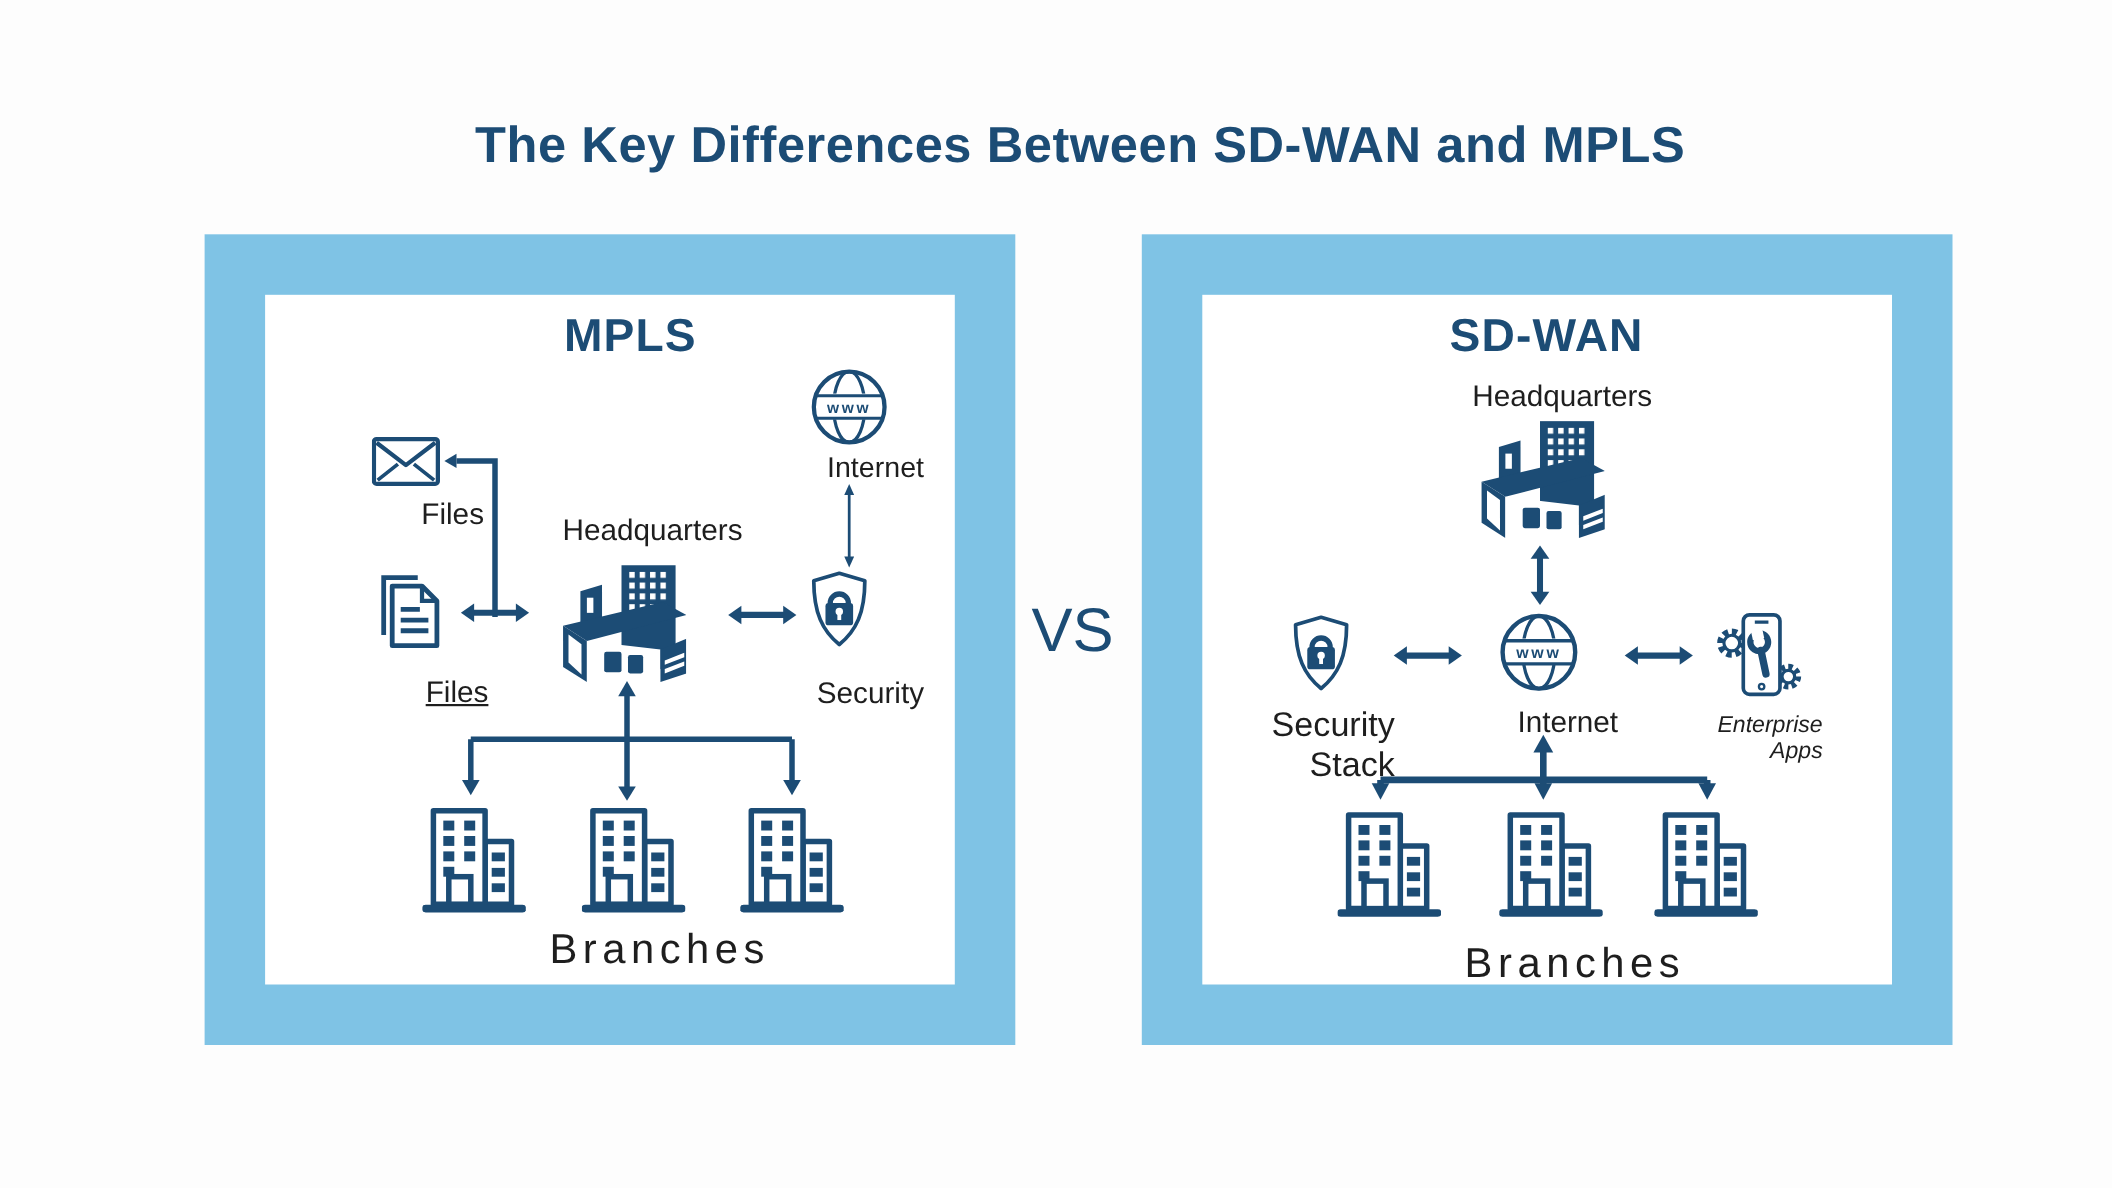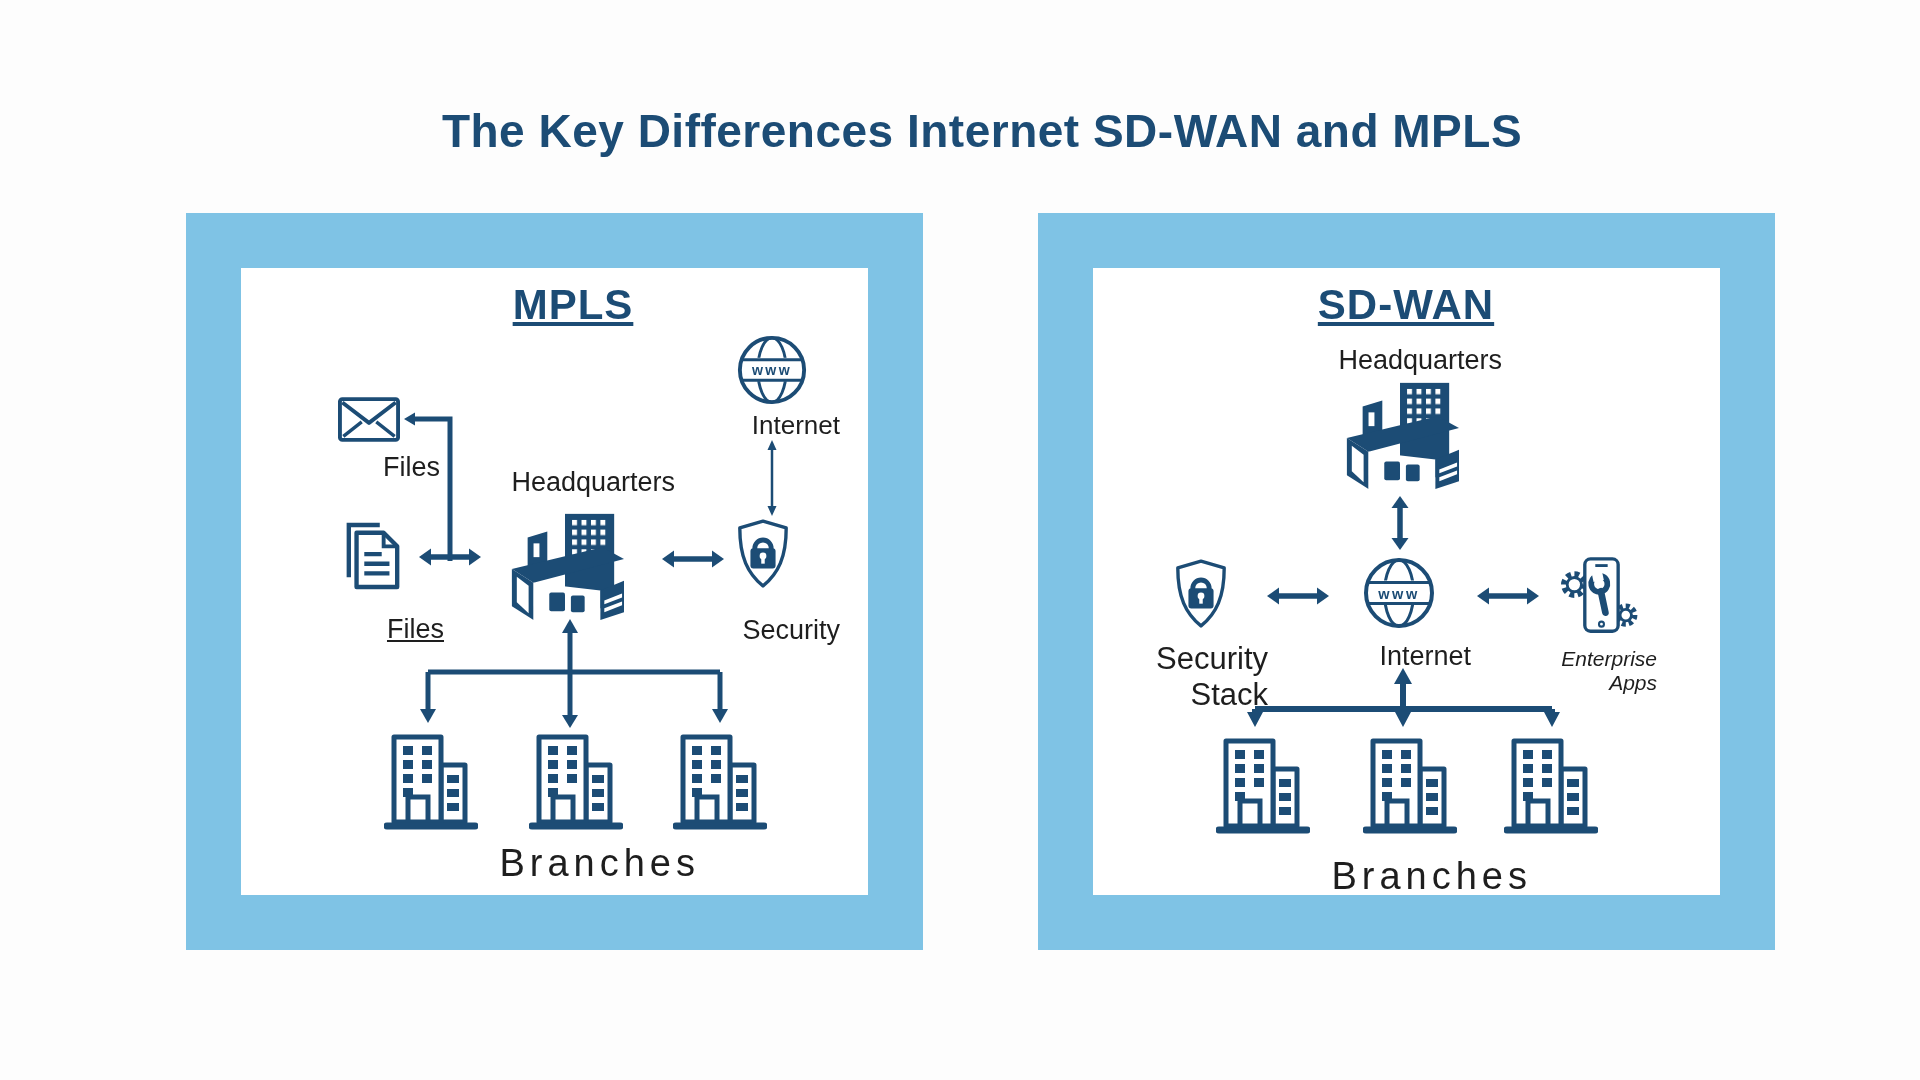--- a/index.html
+++ b/index.html
@@ -25,21 +25,21 @@
   .vs{
     position:absolute;left:905px;top:540px;width:140px;
     text-align:center;font-size:56px;font-weight:500;color:var(--navy);
   }
   .panel{position:absolute;top:213px;width:737px;height:737px;background:var(--accent);}
   #panel-mpls{left:186px;}
   #panel-sdwan{left:1038px;}
   .panel-inner{position:absolute;inset:55px;background:#ffffff;}
   .panel-title{
     position:absolute;text-align:center;font-weight:700;color:var(--navy);
-    font-size:42px;letter-spacing:1px;text-decoration:underline;
+    font-size:42px;letter-spacing:1px;
   }
   .lbl{
     position:absolute;text-align:right;color:var(--text-dark);
     font-size:27px;line-height:1.16;
   }
   .lbl-sm{font-size:21px;}
   .lbl-branches{font-size:38px;letter-spacing:5px;}
   .icon{position:absolute;}
   svg{display:block;}
   svg text{font-family:"Liberation Sans",sans-serif;}
@@ -114,21 +114,21 @@
       <rect x="66" y="87" width="14" height="17" rx="2" fill="var(--navy)"></rect>
       <polygon points="96,82 120,72 120,104 96,112" fill="var(--navy)"></polygon>
       <polygon points="100,92 118,85 118,89 100,96" fill="#fff"></polygon>
       <polygon points="100,100 118,93 118,97 100,104" fill="#fff"></polygon>
     </symbol>
   </defs>
 </svg>
 
 <div class="canvas">
 
-  <div class="page-title">The Key Differences Internet SD-WAN and MPLS</div>
+  <div class="page-title">The Key Differences Between SD-WAN and MPLS</div>
 
   <div class="panel" id="panel-mpls">
     <div class="panel-inner"></div>
   </div>
 
   <div class="panel-title" style="left:423px;top:281px;width:300px;">MPLS</div>
 
   <svg class="icon" style="left:338px;top:397px;" width="62" height="45" viewBox="0 0 64 46">
     <rect x="2" y="2" width="60" height="42" rx="2.5" fill="#fff" stroke="var(--navy)" stroke-width="4"></rect>
     <path d="M4.5 5.5 L32 26.5 L59.5 5.5" fill="none" stroke="var(--navy)" stroke-width="4" stroke-linejoin="round"></path>
@@ -197,20 +197,21 @@
       <use href="#sym-branch"></use>
     </svg>
   <svg class="icon" style="left:529px;top:729px;" width="94" height="104">
       <use href="#sym-branch"></use>
     </svg>
   <svg class="icon" style="left:673px;top:729px;" width="94" height="104">
       <use href="#sym-branch"></use>
     </svg>
   <div class="lbl lbl-branches" style="left:440px;top:841px;width:260px;">Branches</div>
 
+  <div class="vs">VS</div>
 
   <div class="panel" id="panel-sdwan">
     <div class="panel-inner"></div>
   </div>
 
   <div class="panel-title" style="left:1256px;top:281px;width:300px;">SD-WAN</div>
 
   <div class="lbl" style="left:1302px;top:345px;width:200px;">Headquarters</div>
   <svg class="icon" style="left:1341px;top:378px;" width="118" height="112">
       <use href="#sym-hq"></use>

